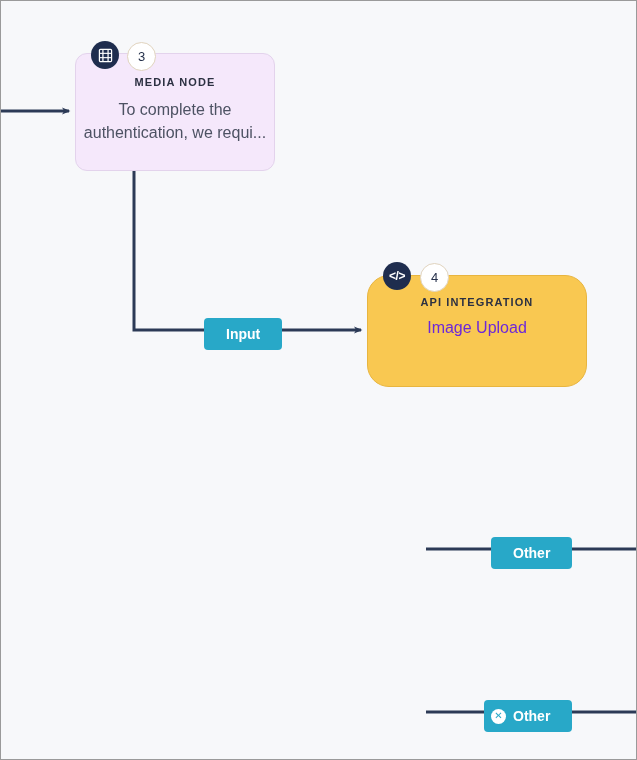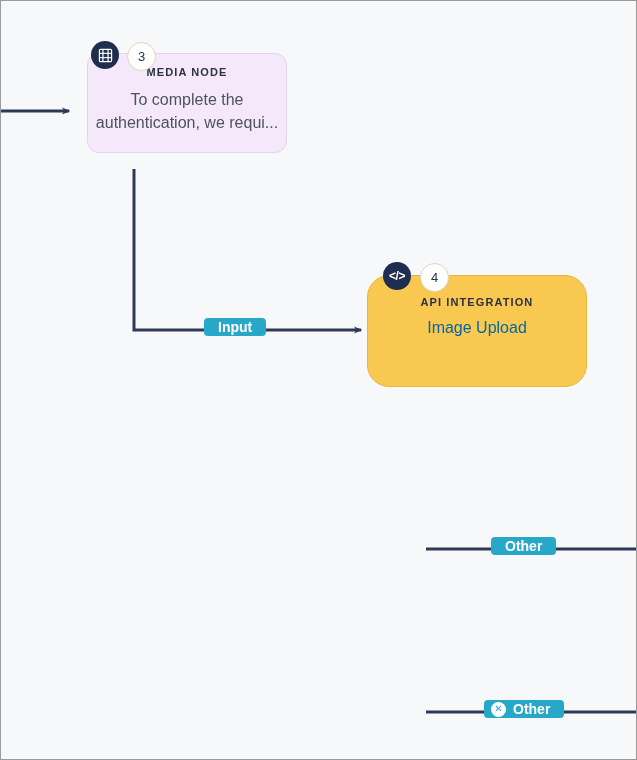--- a/index.html
+++ b/index.html
@@ -40,38 +40,37 @@
   .node-text{
     font-size:16px;
     color:#4d5263;
     text-align:center;
     line-height:23px;
     padding:0 6px;
   }
 
   
   #media-node{
-    left:74px;top:52px;width:200px;height:100px;
+    left:74px;top:52px;width:200px;height:118px;
     background:#f5e8fb;
     border:1px solid #e3d3ec;
     border-radius:12px;
-    padding-top:12px;
-    margin-left:12px;
+    padding-top:22px;
   }
   #media-node .node-text{margin-top:10px;}
 
   
   #api-node{
     left:366px;top:274px;width:220px;height:112px;
     background:#f9c851;
     border:1px solid #e8b53f;
     border-radius:22px;
     padding-top:20px;
   }
-  #api-node .node-text{margin-top:8px;color:#0369a1;}
+  #api-node .node-text{margin-top:8px;color:#6d28d9;}
 
   
   .node-icon{
     position:absolute;
     width:28px;height:28px;
     border-radius:50%;
     background:#1f2d4e;
     display:flex;align-items:center;justify-content:center;
     color:#ffffff;
     z-index:6;
@@ -94,22 +93,22 @@
 
   
   .edge-label{
     position:absolute;
     background:#28a8c8;
     color:#ffffff;
     font-size:14px;
     font-weight:bold;
     border-radius:4px;
     display:flex;align-items:center;
-    height:18px;
-    padding:0 14px;
+    height:32px;
+    padding:0 22px;
     z-index:8;
     white-space:nowrap;
   }
   #label-input{left:203px;top:317px;}
   #label-other{left:490px;top:536px;justify-content:flex-end;}
   #label-error{left:483px;top:699px;padding-left:7px;}
   .err-icon{
     width:15px;height:15px;border-radius:50%;
     background:#ffffff;
     margin-right:7px;

